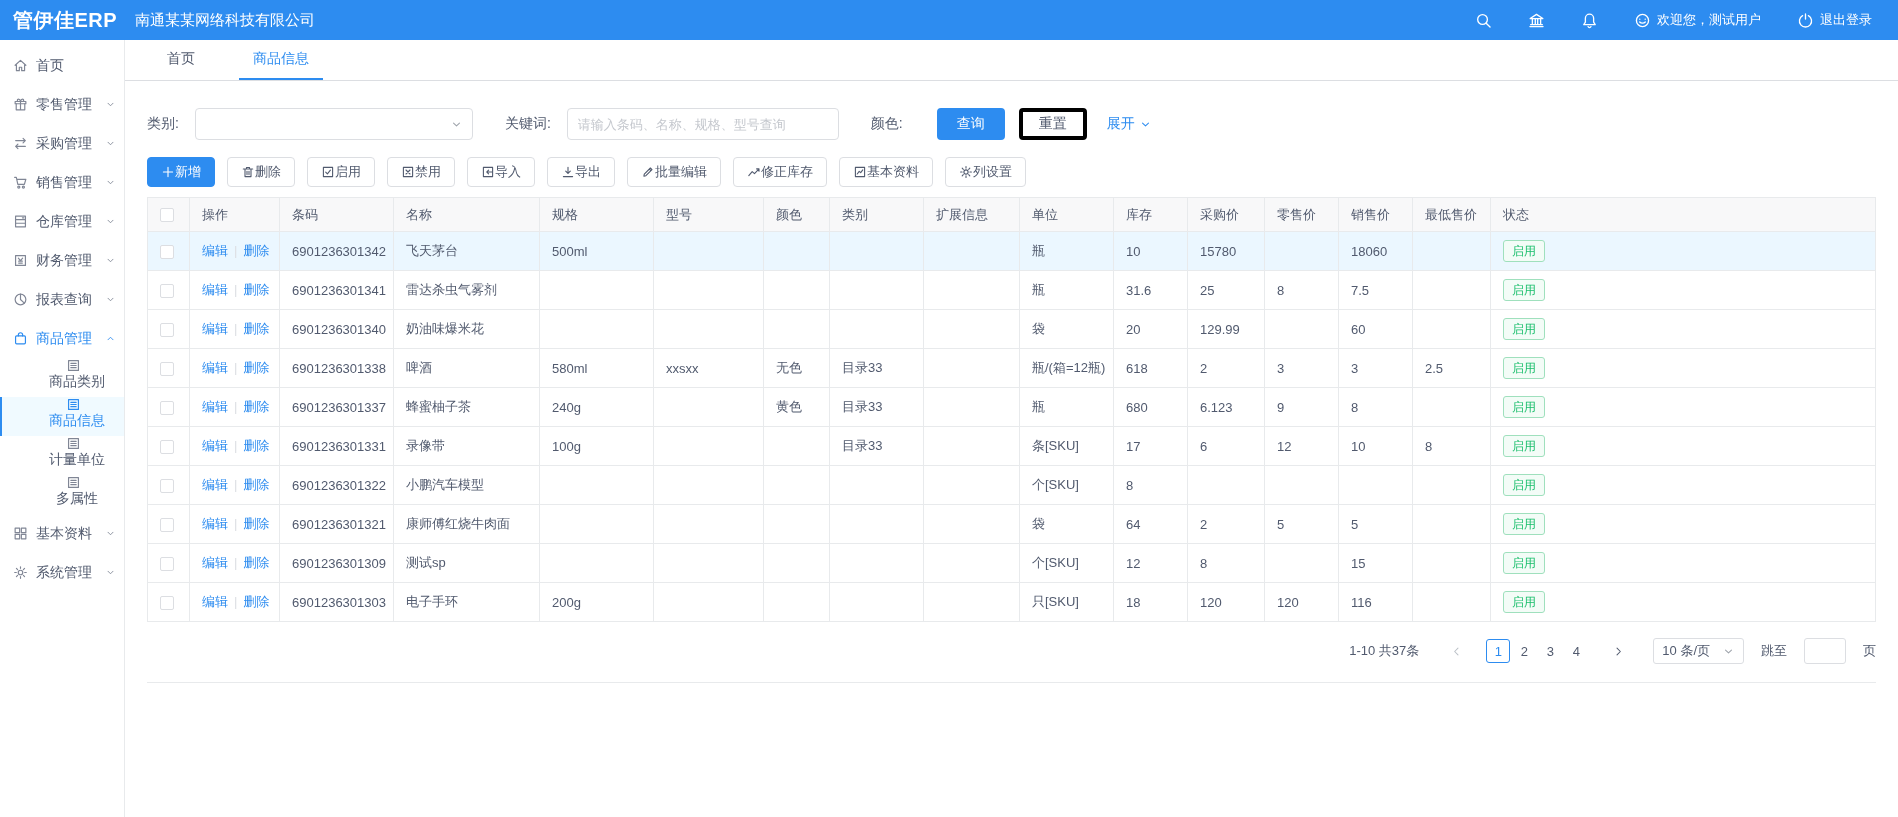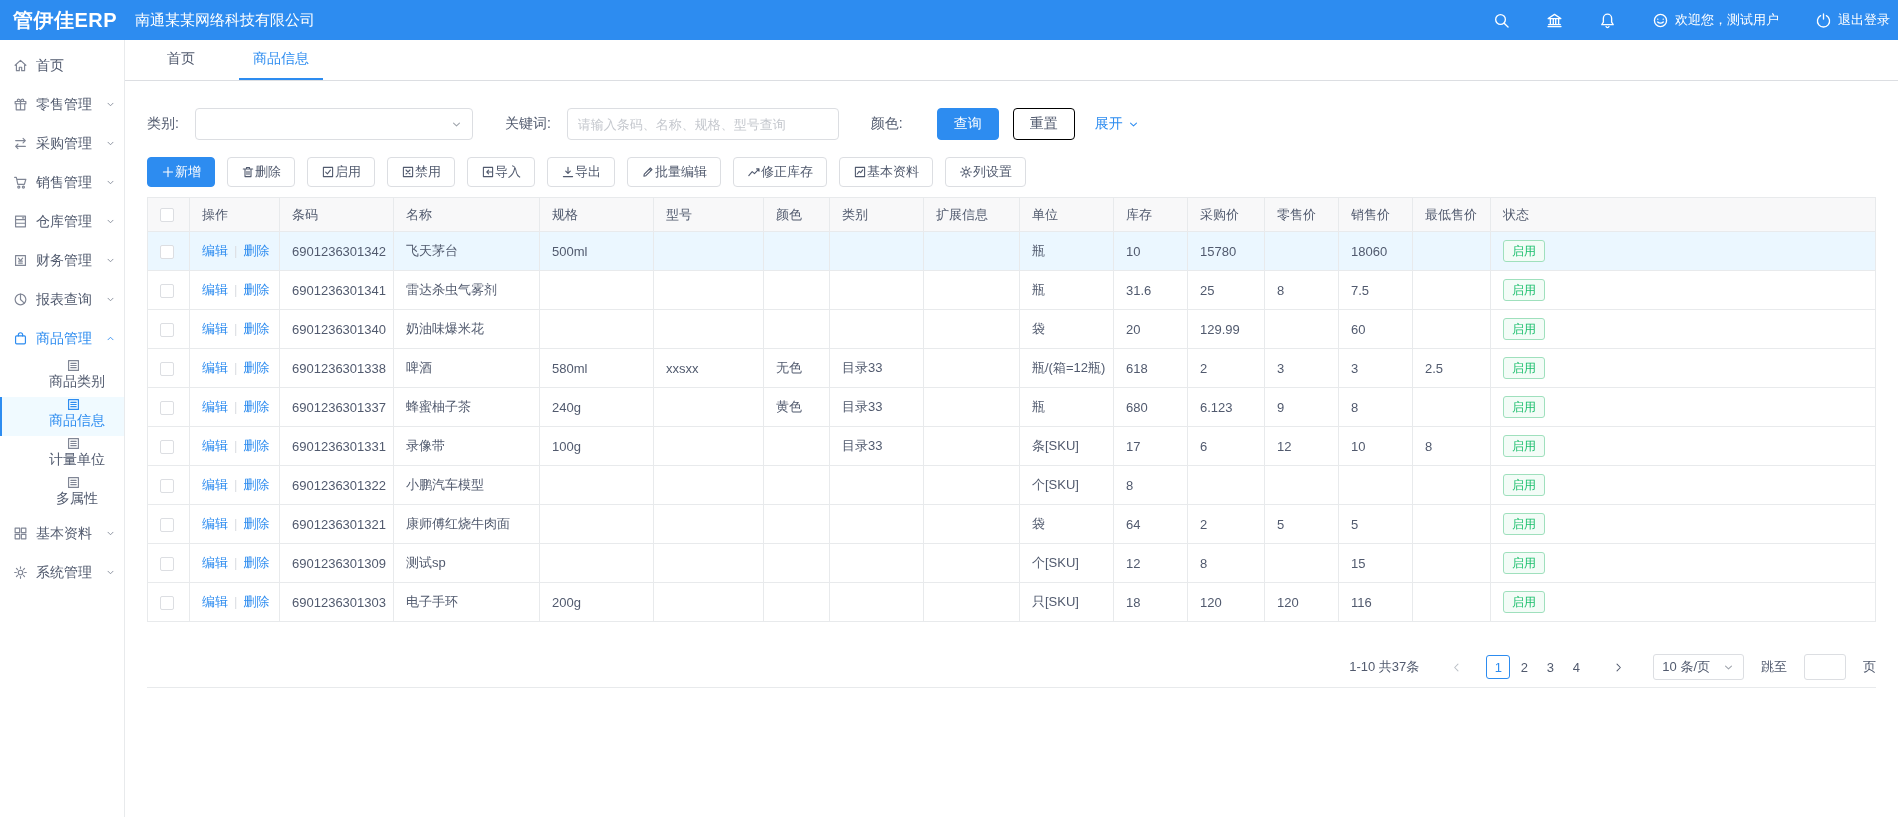--- a/index.html
+++ b/index.html
@@ -6,21 +6,21 @@
   html,body { margin:0; padding:0; }
   body {
     width:1898px; height:817px; overflow:hidden;
     font-family:"Liberation Sans","DejaVu Sans",sans-serif;
     font-size:13px; color:#515a6e; background:#fff;
   }
   
   .header { height:40px; background:#2d8cf0; display:flex; align-items:center; color:#fff; }
   .logo { width:125px; min-width:125px; padding-left:13px; font-size:20px; font-weight:bold; letter-spacing:.5px; }
   .company { font-size:15px; margin-left:10px; }
-  .header-right { margin-left:auto; display:flex; align-items:center; gap:36px; padding-right:8px; font-size:13px; }
+  .header-right { margin-left:auto; display:flex; align-items:center; gap:36px; padding-right:26px; font-size:13px; }
   .hicon { display:flex; cursor:pointer; }
   .huser { display:flex; align-items:center; gap:6px; cursor:pointer; white-space:nowrap; }
   
   .app { display:flex; height:777px; }
   .sidebar { width:125px; min-width:125px; border-right:1px solid #e8eaec; padding-top:6px; background:#fff; }
   .main { flex:1; display:flex; flex-direction:column; overflow:hidden; }
   
   .menu-item { position:relative; height:39px; display:flex; align-items:center; padding-left:13px; font-size:14px; cursor:pointer; color:#515a6e; }
   .menu-item .mi-icon { display:flex; margin-right:8px; color:#808695; }
   .menu-item.sub { padding-left:30px;flex-direction:column; }
@@ -35,40 +35,40 @@
   .tab.active { color:#2d8cf0; border-bottom-color:#2d8cf0; }
   
   .content { padding:0 22px; }
   .filter-row { display:flex; align-items:center; margin:27px 0 6px; font-size:14px; }
   .flabel { margin-right:16px; white-space:nowrap; }
   .fselect { width:278px; height:32px; border:1px solid #dcdee2; border-radius:4px; background:#fff; position:relative; cursor:pointer; }
   .fselect .chev { position:absolute; right:9px; top:9px; color:#9ea3ab; display:flex; }
   .finput { height:32px; border:1px solid #dcdee2; border-radius:4px; padding:0 10px; font-size:13px; color:#515a6e; outline:none; font-family:inherit; background:#fff; }
   .finput::placeholder { color:#c5c8ce; }
   .w272 { width:272px; } .w282 { width:282px; }
-  .btn { height:32px; padding:0 16px; border-radius:4px; border:1px solid #000000; background:#fff; color:#515a6e; font-size:14px; cursor:pointer; font-family:inherit; }
+  .btn { height:32px; padding:0 16px; border-radius:4px; border:4px solid #000000; background:#fff; color:#515a6e; font-size:14px; cursor:pointer; font-family:inherit; }
   .btn.primary { background:#2d8cf0; border-color:#2d8cf0; color:#fff; margin-left:18px; margin-right:14px; }
   .expand { color:#2d8cf0; margin-left:20px; display:flex; align-items:center; gap:4px; cursor:pointer; font-size:14px; }
   
   .toolbar { display:flex; gap:12px; margin:17px 0 10px; }
   .tbtn { height:30px; padding:0 13px; display:flex; align-items:center; border:1px solid #dcdee2; border-radius:4px; background:#fff; color:#515a6e; font-size:13px; cursor:pointer; font-family:inherit; }
   .tbtn.primary { background:#2d8cf0; border-color:#2d8cf0; color:#fff; }
   
   table.grid { width:100%; border-collapse:collapse; table-layout:fixed; }
   .grid th, .grid td { border:1px solid #e8eaec; text-align:left; padding:0 12px; font-size:13px; color:#515a6e; overflow:hidden; white-space:nowrap; font-weight:normal; }
   .grid th { background:#f8f8f9; height:34px; }
   .grid td { height:39px; background:#fff; }
   .grid tr.highlight td { background:#ebf7ff; }
   .cbcell { text-align:center; padding:0; }
   .cb { width:14px; height:14px; border:1px solid #dcdee2; border-radius:2px; background:#fff; display:inline-block; vertical-align:middle; cursor:pointer; }
   .ops a { color:#2d8cf0; text-decoration:none; cursor:pointer; }
   .ops .sep { color:#dcdee2; margin:0 6px; }
   .badge { display:inline-block; padding:2px 8px; border:1px solid #9fe0bd; color:#19be6b; background:#f3fcf7; border-radius:3px; font-size:12px; line-height:1.4; }
   
-  .pagination { display:flex; align-items:center; justify-content:flex-end; gap:17px; margin-top:32px; padding-bottom:7px; border-bottom:1px solid #e8eaec; font-size:13px; color:#515a6e; }
+  .pagination { display:flex; align-items:center; justify-content:flex-end; gap:17px; margin-top:16px; padding-bottom:18px; border-bottom:1px solid #e8eaec; font-size:13px; color:#515a6e; }
   .pg-summary { margin-right:8px; }
   .pg-arrow { width:24px; height:24px; display:flex; align-items:center; justify-content:center; cursor:pointer; color:#515a6e; }
   .pg-arrow.prev { color:#bbc0c7; }
   .pg-num { min-width:24px; height:24px; display:inline-flex; align-items:center; justify-content:center; margin:0 1px; border:1px solid transparent; border-radius:3px; cursor:pointer; }
   .pg-num.current { border-color:#2d8cf0; color:#2d8cf0; }
   .pg-size { height:26px; border:1px solid #dcdee2; border-radius:3px; display:flex; align-items:center; gap:12px; padding:0 8px; cursor:pointer; margin-left:6px; color:#515a6e; }
   .pg-size .chev { display:flex; color:#9ea3ab; }
   .pg-jump { width:42px; height:26px; border:1px solid #dcdee2; border-radius:3px; outline:none; padding:0 5px; font-family:inherit; }
 </style>
 </head>

